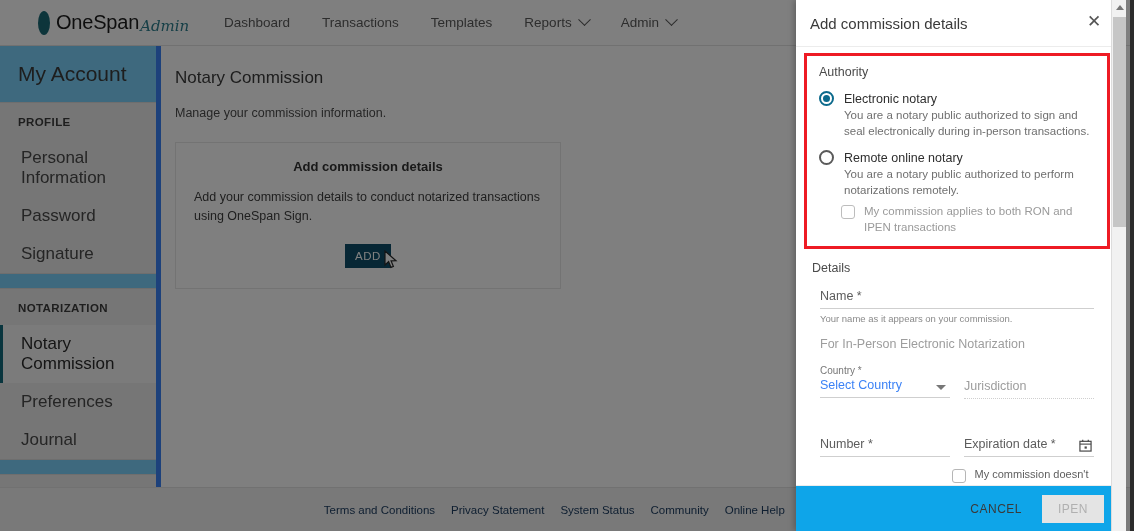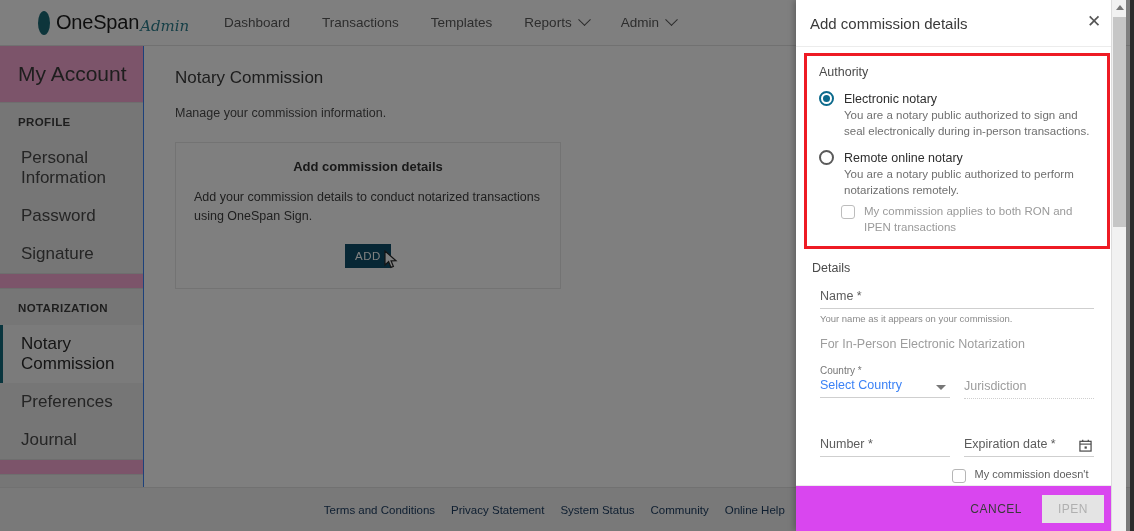--- a/index.html
+++ b/index.html
@@ -40,22 +40,22 @@
     display: flex; align-items: center; height: 46px; cursor: pointer;
     white-space: nowrap;
   }
   .caret {
     display: inline-block; width: 9px; height: 9px; margin-left: 8px;
     border-right: 1.6px solid #5a5a5a; border-bottom: 1.6px solid #5a5a5a;
     transform: rotate(45deg) translate(-2px,-2px);
   }
 
   .sidebar {
-    position: absolute; left: 0; top: 46px; width: 144px; bottom: 0;
-    background: #f9a8d4; border-right: 1px solid #3b82f6;
+    position: absolute; left: 0; top: 46px; width: 161px; bottom: 0;
+    background: #7dd3fc; border-right: 5px solid #3b82f6;
   }
   .acct-title {
     font-size: 21px; color: #3c3c3c; padding: 16px 0 16px 18px; font-weight: 400;
   }
   .side-group { background: #ececec; border-top: 1px solid #dcdcdc; border-bottom: 1px solid #dcdcdc; }
   .side-group + .side-group { margin-top: 14px; }
   .side-head {
     font-size: 11.5px; font-weight: bold; color: #3c3c3c;
     letter-spacing: 0.4px; padding: 13px 0 11px 18px;
   }
@@ -173,21 +173,21 @@
 
   .expire-row { display: flex; align-items: flex-start; margin: 10px 0 0 48%; }
   .chk2 {
     width: 14px; height: 14px; border: 1.6px solid #b6b6b6; border-radius: 3px;
     margin: 2px 9px 0 0; flex: none; background: #fff; cursor: pointer;
   }
   .expire-txt { font-size: 11px; color: #5e5e5e; line-height: 1.35; }
 
   .panel-foot {
     position: absolute; left: 0; right: 0; bottom: 0; height: 46px;
-    border-top: 1px solid #ececec; background: #d946ef;
+    border-top: 1px solid #ececec; background: #0ea5e9;
     display: flex; align-items: center; justify-content: flex-end; gap: 10px;
     padding-right: 14px;
   }
   .btn-cancel {
     background: none; border: none; font-size: 12px; color: #3a3a3a;
     letter-spacing: 0.5px; cursor: pointer; padding: 7px 10px;
     font-family: "Liberation Sans", sans-serif;
   }
   .btn-save {
     background: #e4e4e4; border: none; font-size: 12px; color: #b0b0b0;

